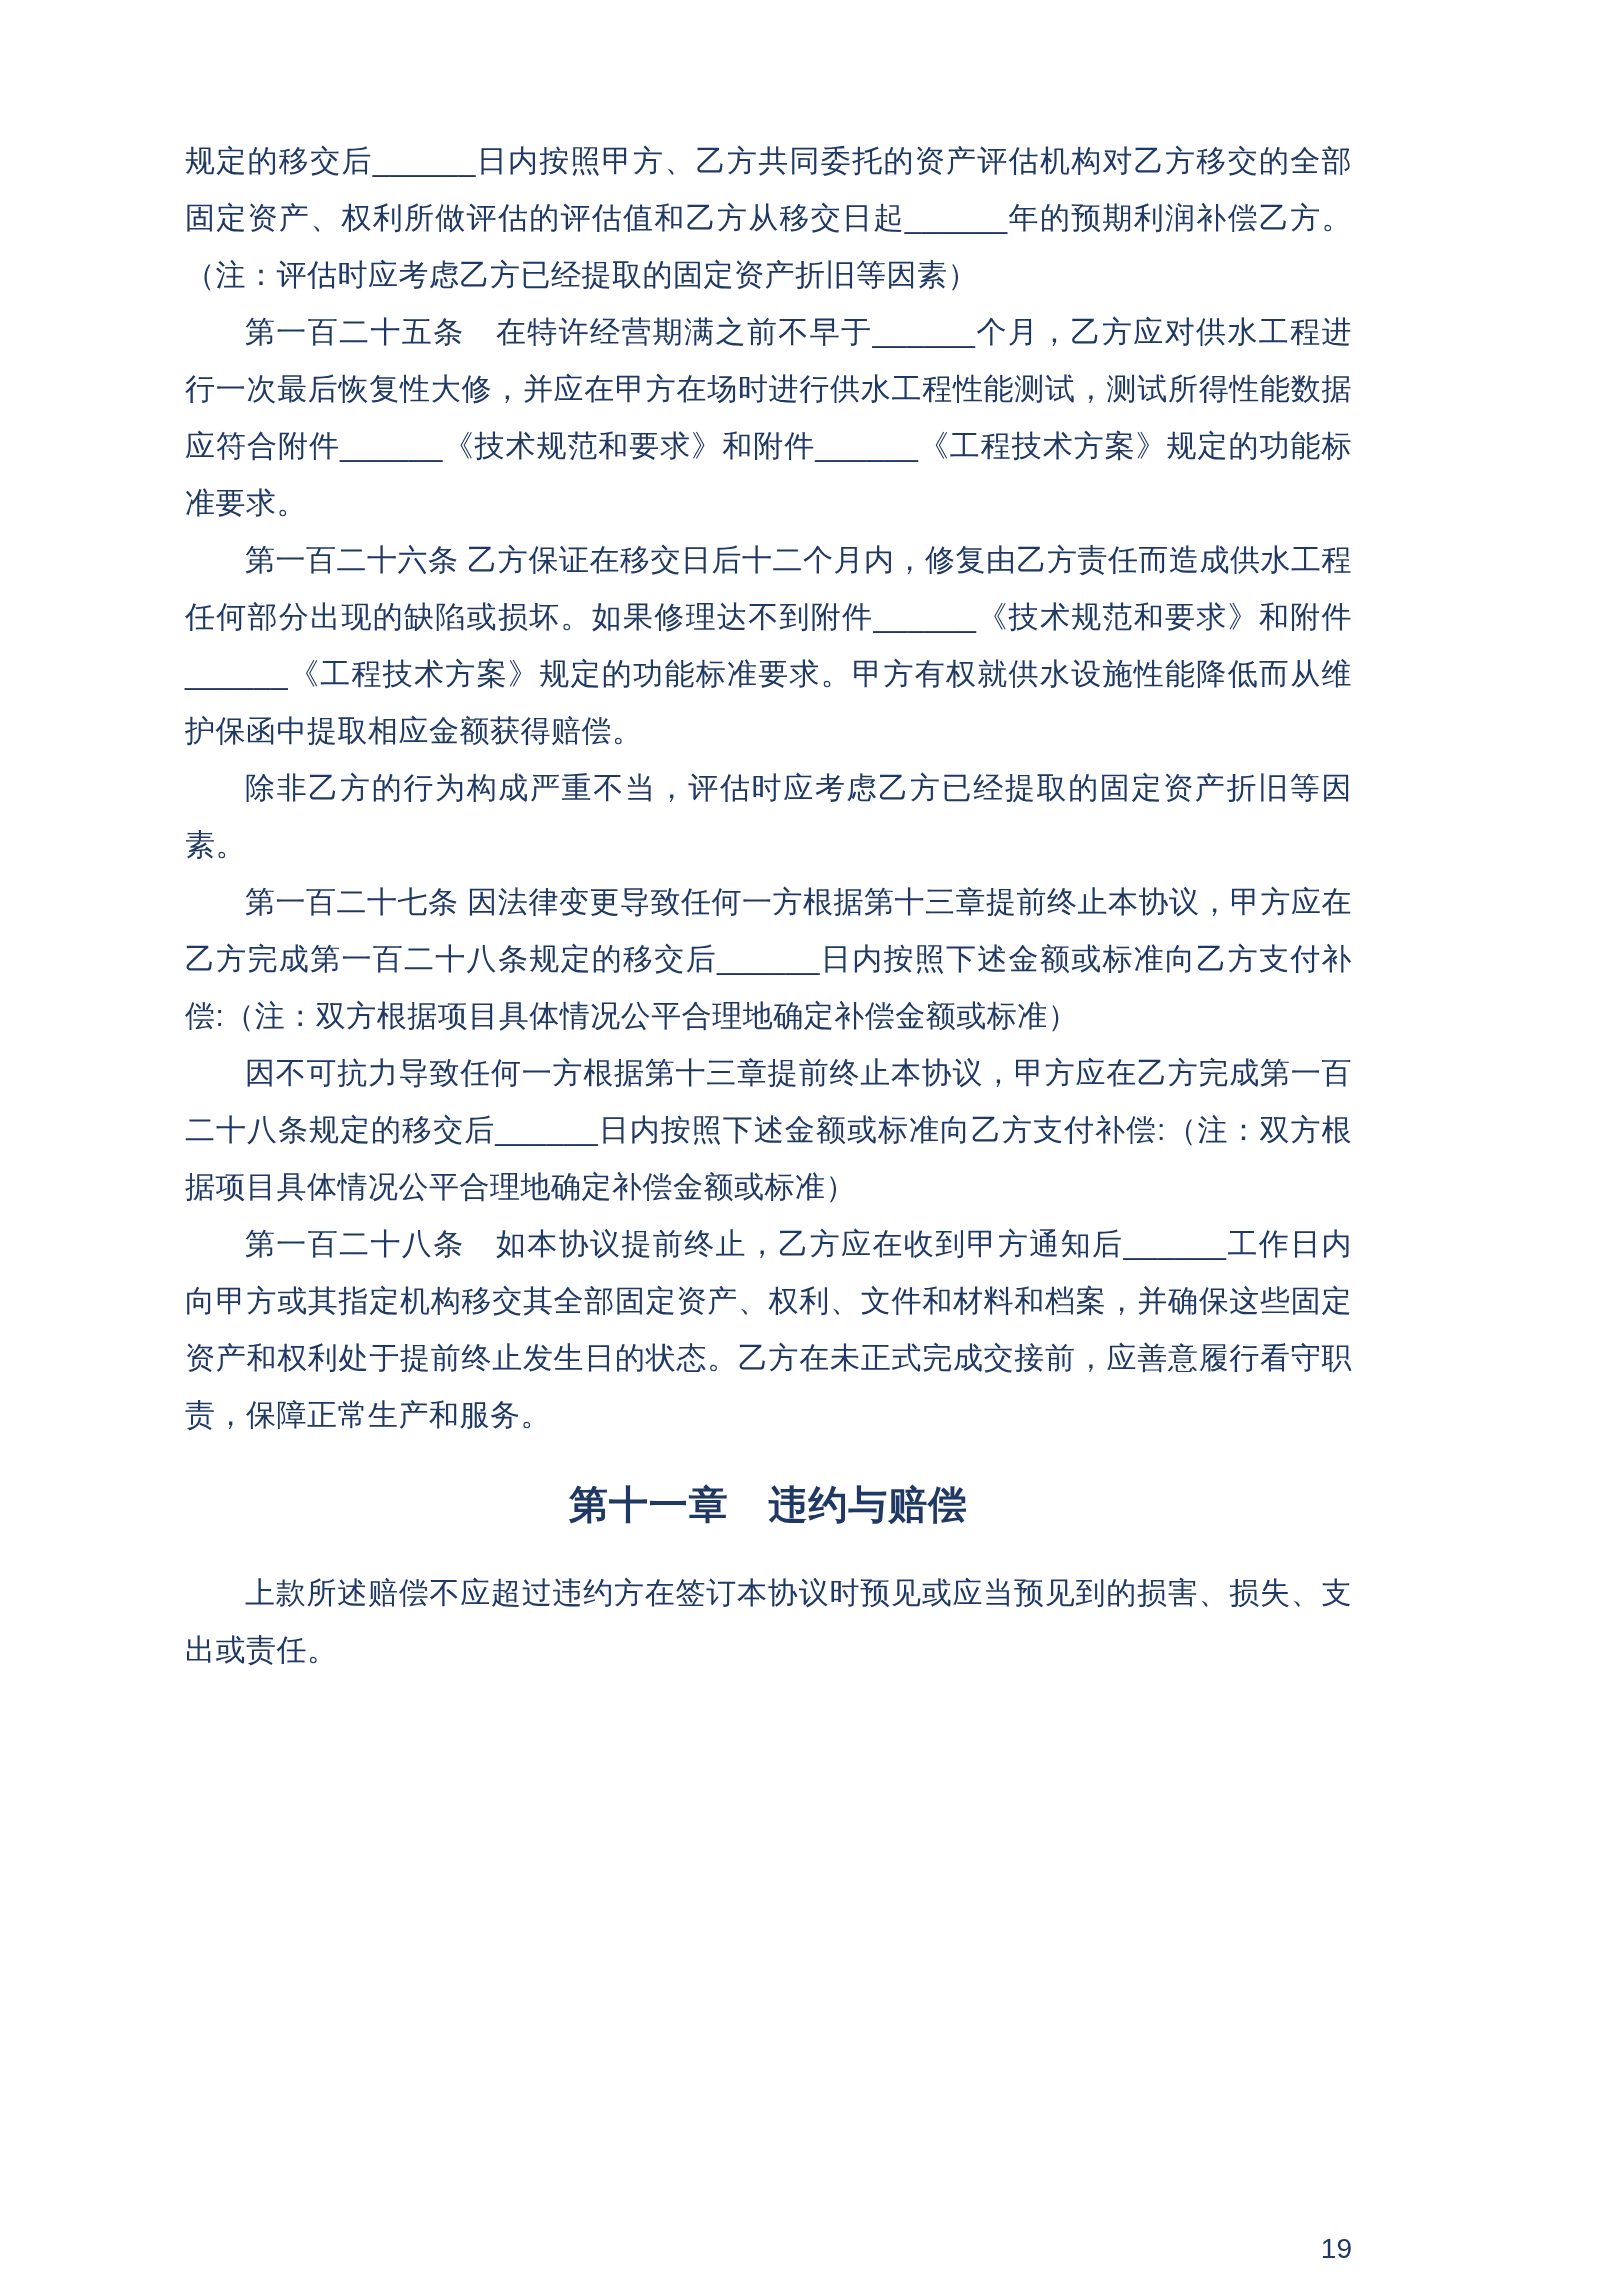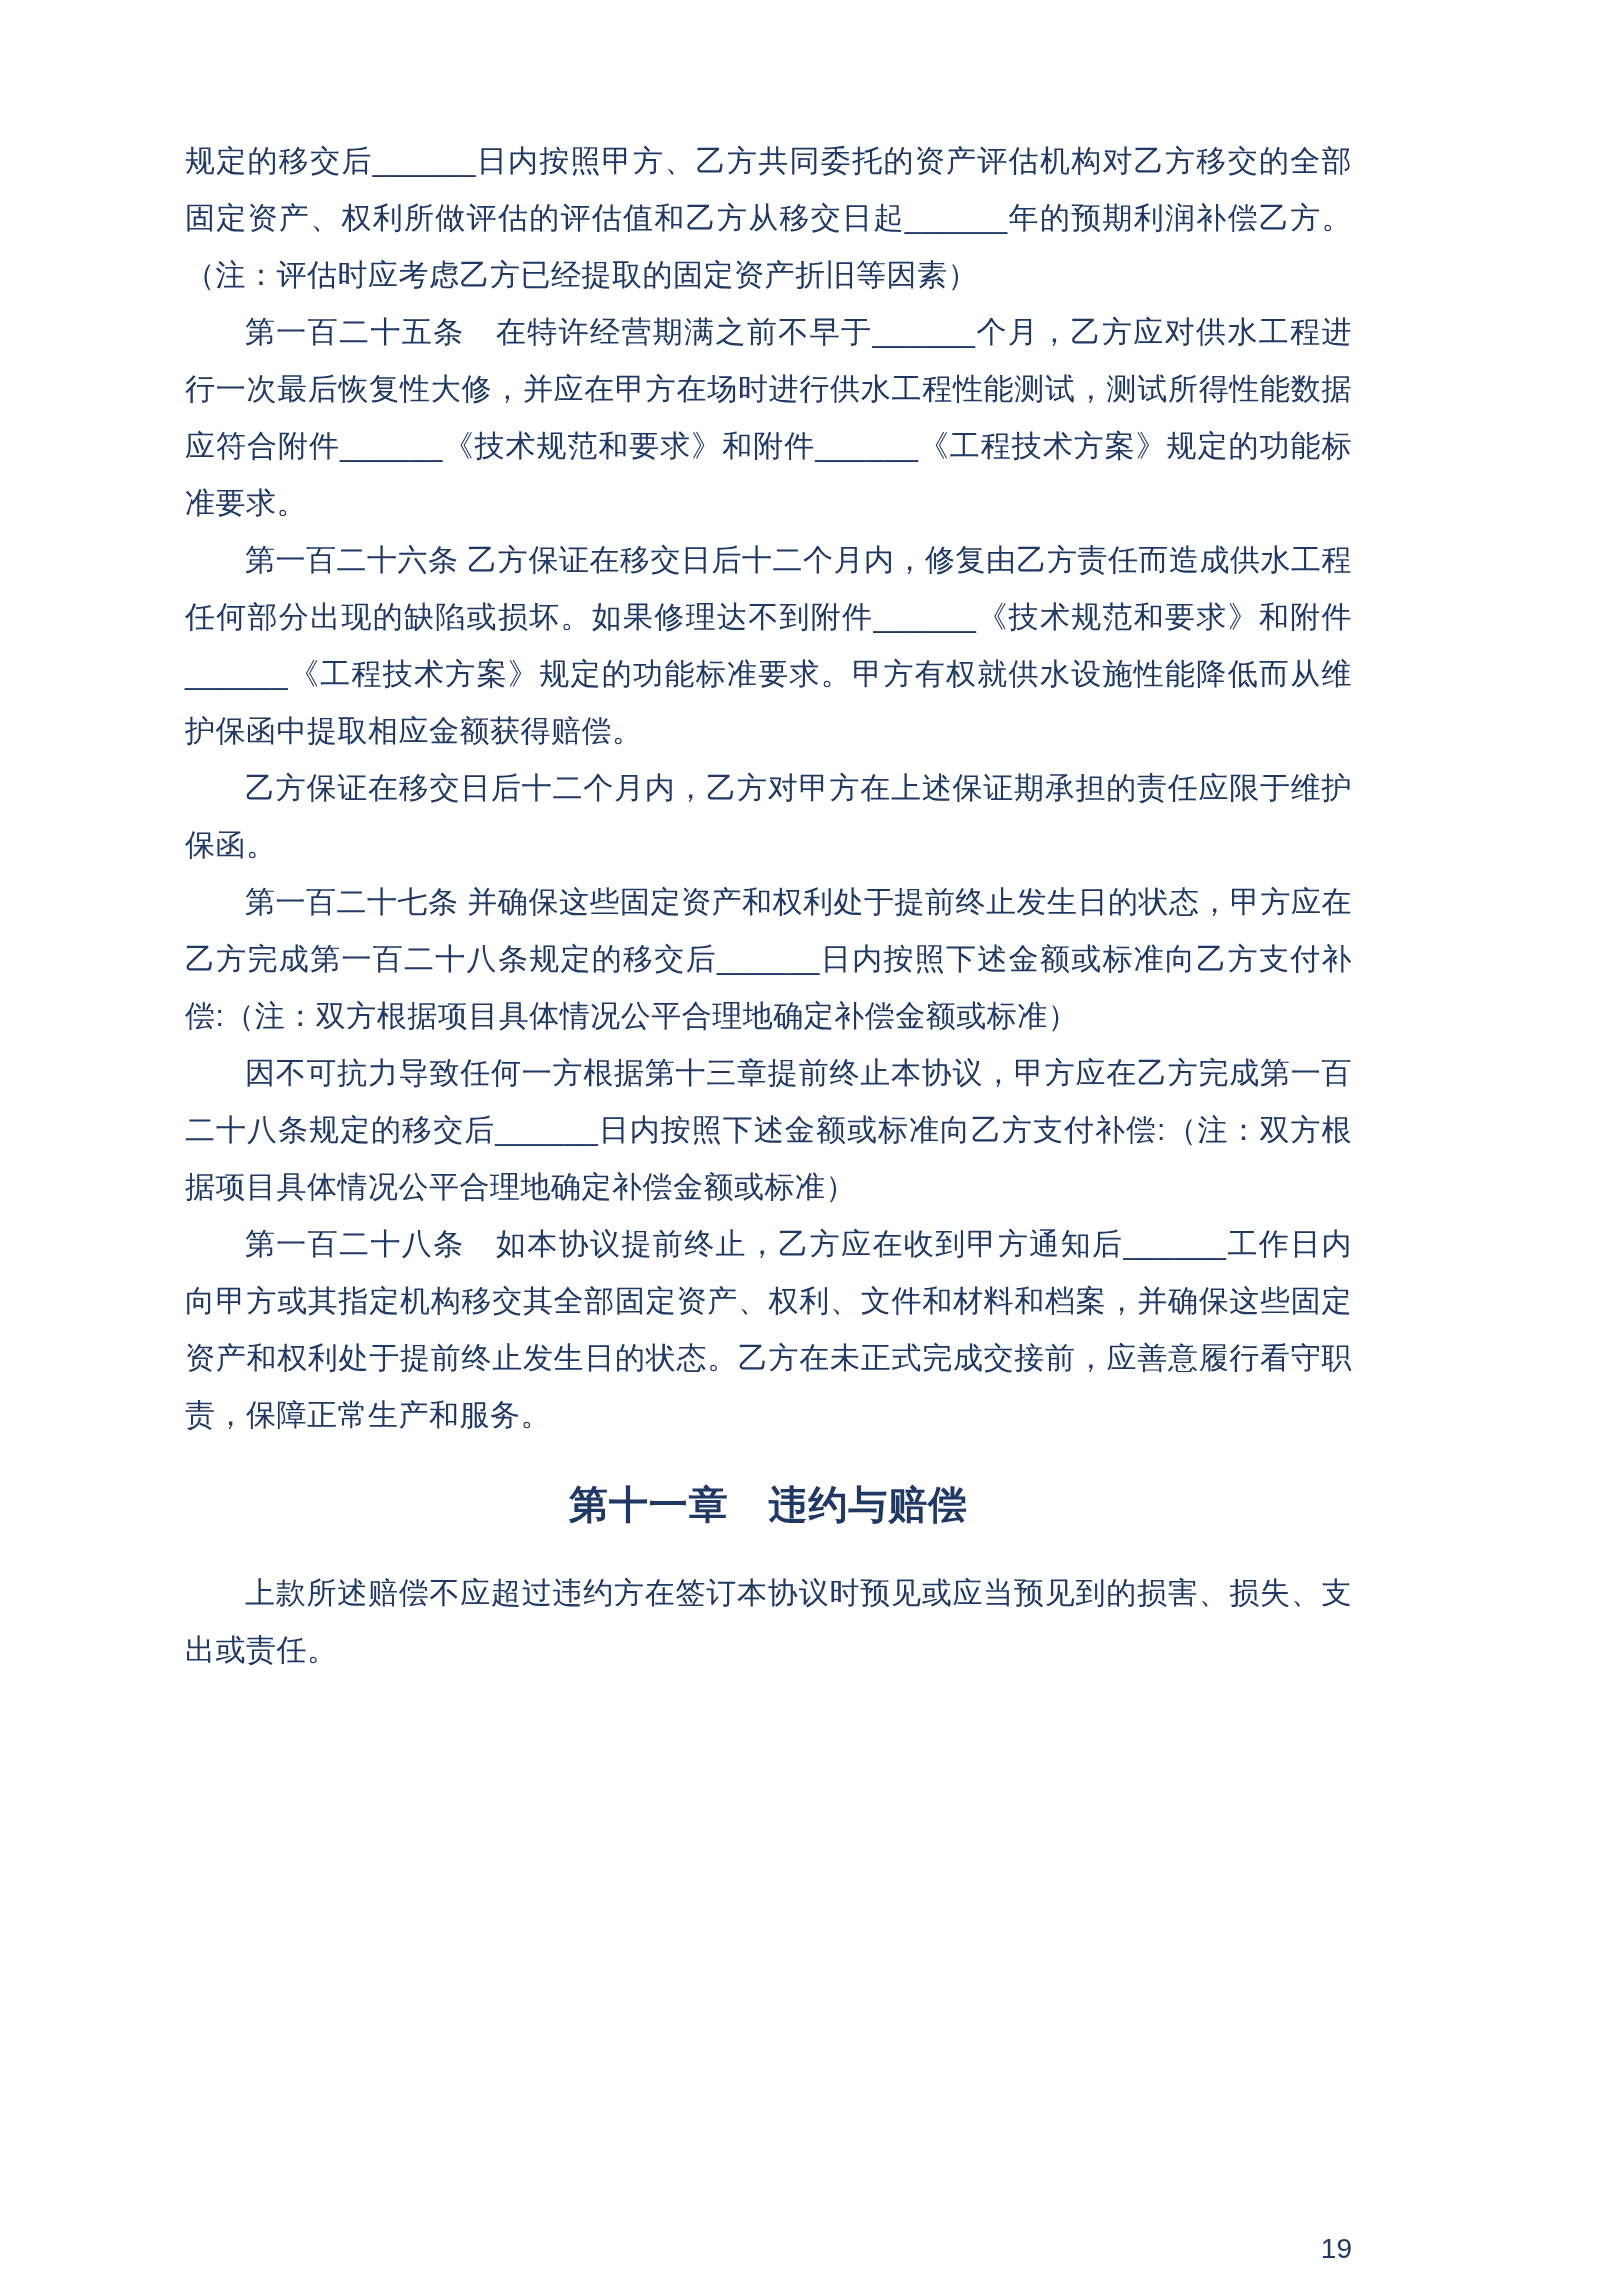--- a/index.html
+++ b/index.html
@@ -55,22 +55,22 @@
   }
 </style>
 </head>
 <body>
 
 <div class="page">
   <div class="content">
     <p class="para no-indent">规定的移交后______日内按照甲方、乙方共同委托的资产评估机构对乙方移交的全部固定资产、权利所做评估的评估值和乙方从移交日起______年的预期利润补偿乙方。（注：评估时应考虑乙方已经提取的固定资产折旧等因素）</p>
     <p class="para">第一百二十五条　在特许经营期满之前不早于______个月，乙方应对供水工程进行一次最后恢复性大修，并应在甲方在场时进行供水工程性能测试，测试所得性能数据应符合附件______《技术规范和要求》和附件______《工程技术方案》规定的功能标准要求。</p>
     <p class="para">第一百二十六条 乙方保证在移交日后十二个月内，修复由乙方责任而造成供水工程任何部分出现的缺陷或损坏。如果修理达不到附件______《技术规范和要求》和附件______《工程技术方案》规定的功能标准要求。甲方有权就供水设施性能降低而从维护保函中提取相应金额获得赔偿。</p>
-    <p class="para">乙方保证在移交日后十二个月内，乙方对甲方在上述保证期承担的责任应限于维护保函。</p>
-    <p class="para">第一百二十七条 并确保这些固定资产和权利处于提前终止发生日的状态，甲方应在乙方完成第一百二十八条规定的移交后______日内按照下述金额或标准向乙方支付补偿:（注：双方根据项目具体情况公平合理地确定补偿金额或标准）</p>
+    <p class="para">除非乙方的行为构成严重不当，评估时应考虑乙方已经提取的固定资产折旧等因素。</p>
+    <p class="para">第一百二十七条 因法律变更导致任何一方根据第十三章提前终止本协议，甲方应在乙方完成第一百二十八条规定的移交后______日内按照下述金额或标准向乙方支付补偿:（注：双方根据项目具体情况公平合理地确定补偿金额或标准）</p>
     <p class="para">因不可抗力导致任何一方根据第十三章提前终止本协议，甲方应在乙方完成第一百二十八条规定的移交后______日内按照下述金额或标准向乙方支付补偿:（注：双方根据项目具体情况公平合理地确定补偿金额或标准）</p>
     <p class="para">第一百二十八条　如本协议提前终止，乙方应在收到甲方通知后______工作日内向甲方或其指定机构移交其全部固定资产、权利、文件和材料和档案，并确保这些固定资产和权利处于提前终止发生日的状态。乙方在未正式完成交接前，应善意履行看守职责，保障正常生产和服务。</p>
     <h2 class="chapter">第十一章　违约与赔偿</h2>
     <p class="para">上款所述赔偿不应超过违约方在签订本协议时预见或应当预见到的损害、损失、支出或责任。</p>
   </div>
   <div class="page-number">19</div>
 </div>
 
 
 </body></html>

